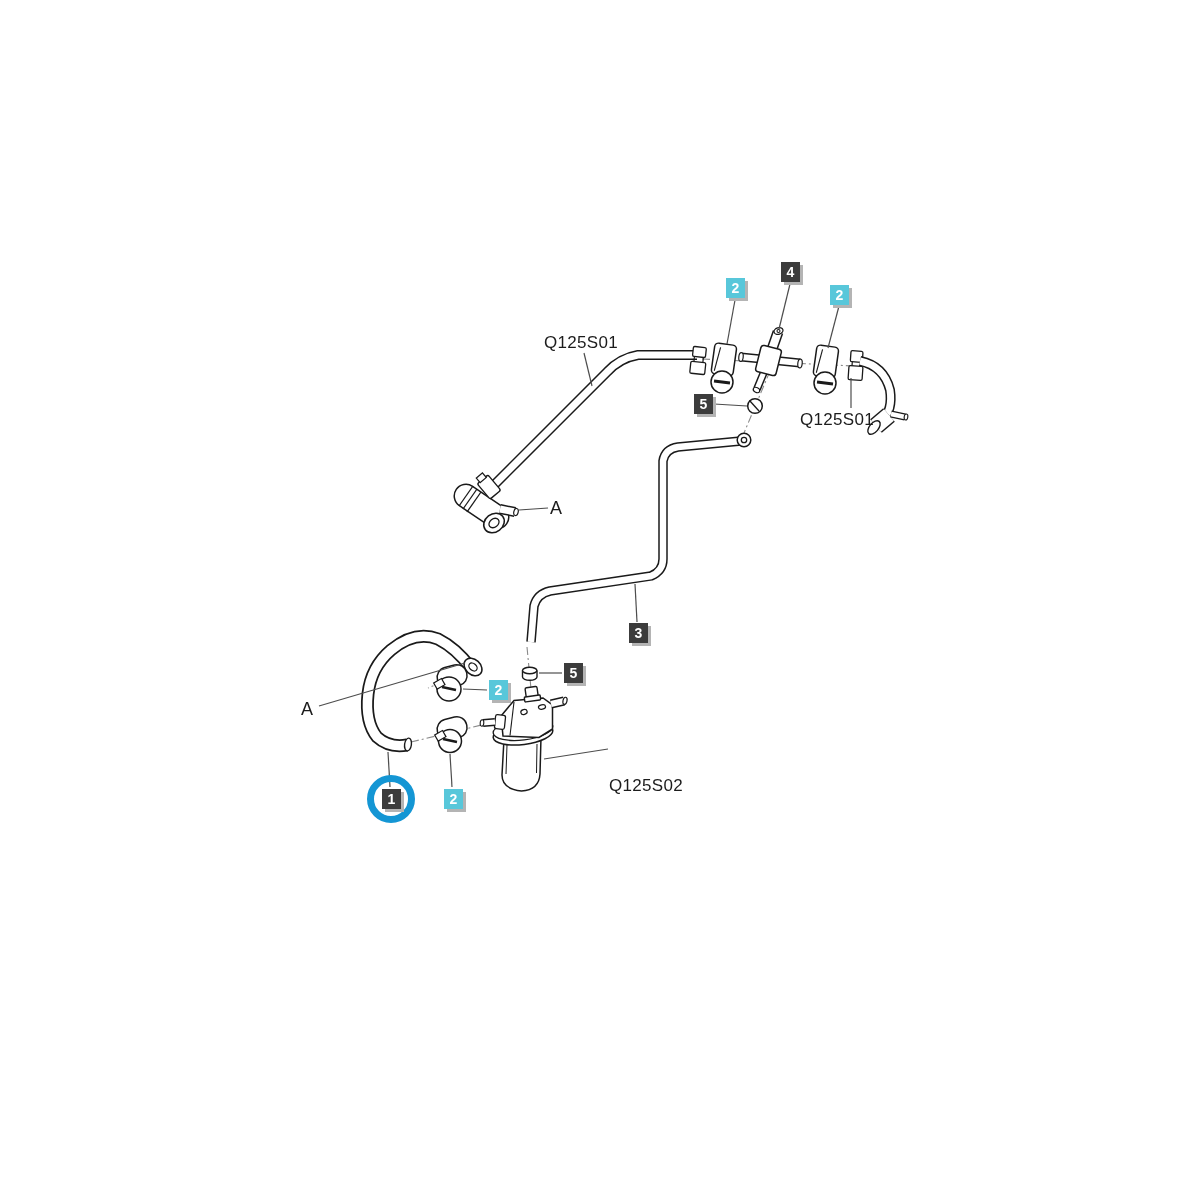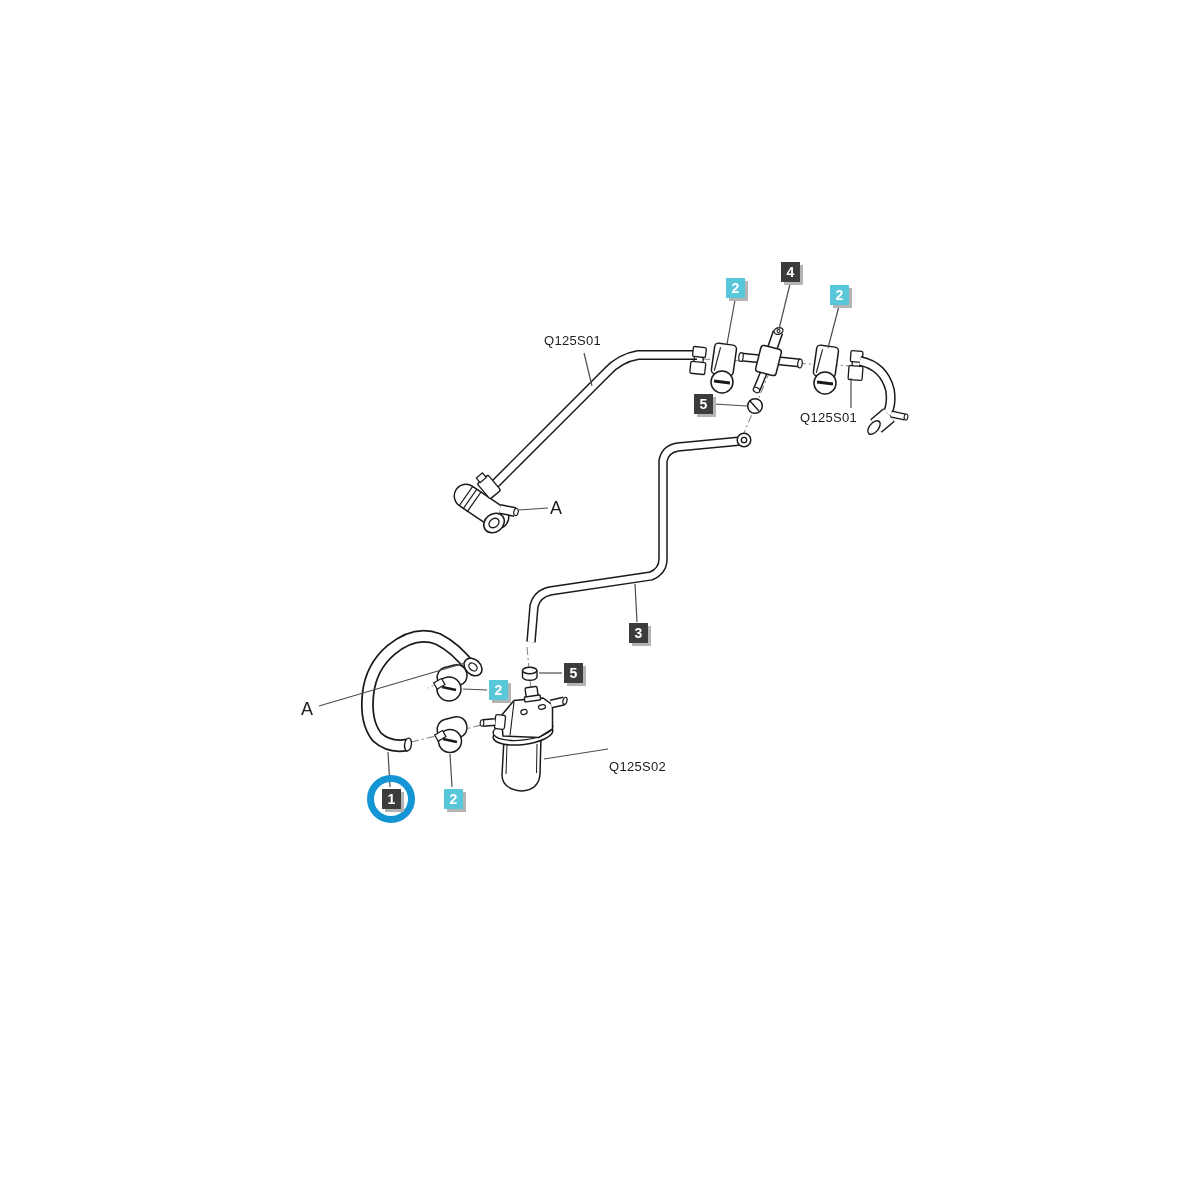--- a/index.html
+++ b/index.html
@@ -2,39 +2,39 @@
 <html><head>
 <meta charset="utf-8">
 <style>
   html,body{margin:0;padding:0;background:#ffffff;}
   .canvas{
     position:relative;width:1200px;height:1200px;background:#ffffff;
     font-family:"Liberation Sans", sans-serif;overflow:hidden;
   }
   .art{position:absolute;left:0;top:0;}
   .part-label{
-    position:absolute;font-size:13px;color:#1c1c1c;white-space:nowrap;
+    position:absolute;font-size:17px;color:#1c1c1c;white-space:nowrap;
     letter-spacing:0.3px;
   }
   .ref-label{position:absolute;font-size:18px;color:#1c1c1c;}
   .badge{
     position:absolute;width:19px;height:20px;display:flex;align-items:center;
     justify-content:center;font-size:14px;font-weight:bold;color:#ffffff;
     box-shadow:3px 3px 0 #b4b4b4;line-height:1;
   }
   .badge.dark{background:#3c3c3c;}
   .badge.cyan{background:#58c7da;}
   .ring{
     position:absolute;left:367px;top:775px;width:34px;height:34px;
     border:7px solid #1496d4;border-radius:50%;
   }
   
   #lbl-q1{left:544px;top:333px;}
   #lbl-q2{left:800px;top:410px;}
-  #lbl-q3{left:609px;top:759px;}
+  #lbl-q3{left:609px;top:776px;}
   #lbl-a1{left:550px;top:498px;}
   #lbl-a2{left:301px;top:699px;}
   #b-2tl{left:726px;top:278px;}
   #b-4{left:781px;top:262px;}
   #b-2tr{left:830px;top:285px;}
   #b-5t{left:694px;top:394px;}
   #b-3{left:629px;top:623px;}
   #b-5m{left:564px;top:663px;}
   #b-2m{left:489px;top:680px;}
   #b-1{left:382px;top:789px;}

